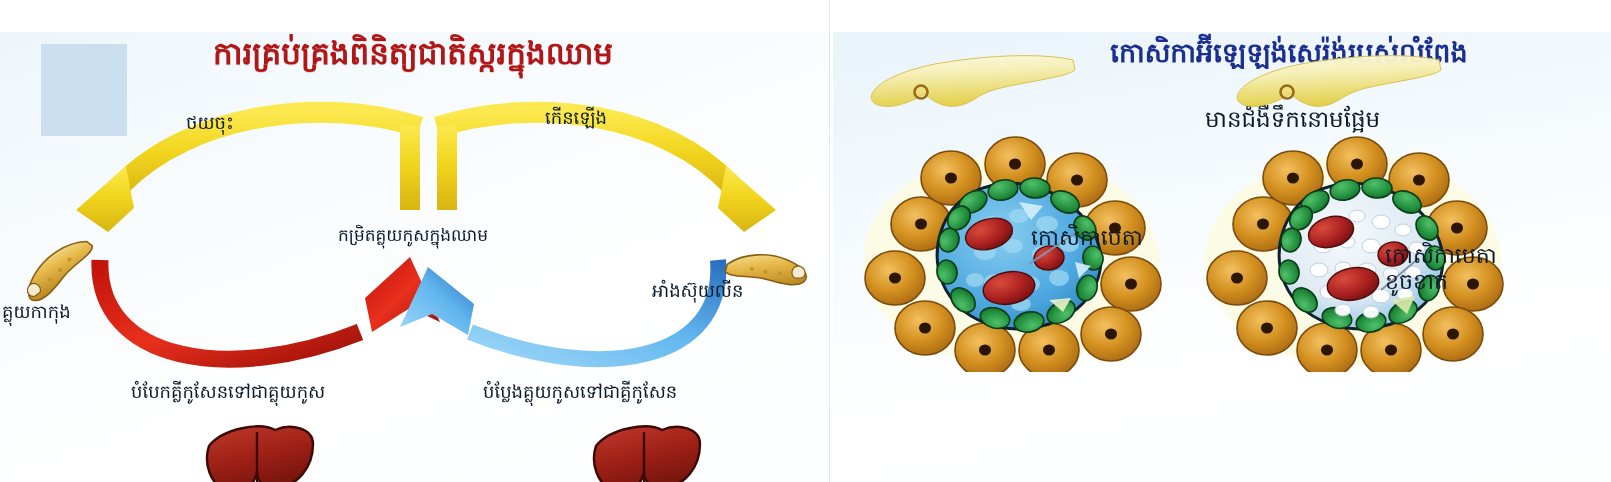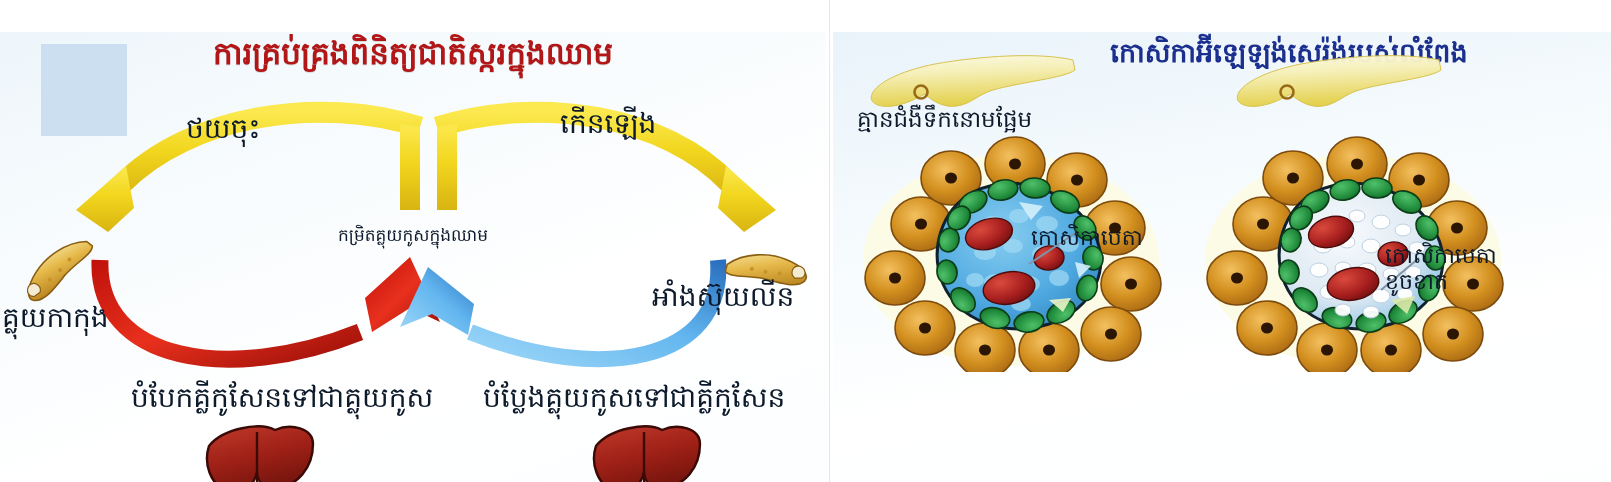--- a/index.html
+++ b/index.html
@@ -88,27 +88,27 @@
     width: 86px;
     height: 92px;
     background: #c6dcef;
     opacity: 0.9;
   }
 
   
   .khtext {
     position: absolute;
     color: #0d1a2b;
-    font-size: 28px;
+    font-size: 18px;
     line-height: 1.3;
     white-space: nowrap;
   }
 
   .label-decrease { left: 186px; top: 79px; }
-  .label-increase { left: 560px; top: 74px; }
+  .label-increase { left: 545px; top: 74px; }
   .label-center    { left: 50%; top: 192px; transform: translateX(-50%); font-size: 17px; }
   .label-glucagon  { left: 2px;  top: 268px; }
   .label-insulin   { left: 652px; top: 247px; }
   .label-breakdown { left: 131px; top: 348px; }
   .label-buildup   { left: 483px; top: 348px; text-align: center; }
 
   .label-no-insulin  { left: 24px;  top: 73px; font-size: 23px; }
   .label-has-insulin { left: 372px; top: 73px; font-size: 23px; }
   .label-beta-left   { left: 198px; top: 192px; font-size: 22px; }
   .label-beta-right  { left: 552px; top: 211px; font-size: 22px; text-align: left; white-space: normal; width: 230px; line-height: 1.2;}
@@ -253,21 +253,21 @@
     <div class="khtext label-breakdown">បំបែកគ្លីកូសែនទៅជាគ្លុយកូស</div>
     <div class="khtext label-buildup">បំប្លែងគ្លុយកូសទៅជាគ្លីកូសែន</div>
   </div>
 
   <div class="panel-divider"></div>
 
   <div class="panel panel-right">
 
     <div class="title-right">កោសិកាអ៊ីឡេឡង់សេរ៉ង់របស់លំពែង</div>
 
-    <div class="khtext label-no-insulin">គ្មានជំងឺទឹកនោមផ្អែម</div>
+    <div class="khtext label-has-insulin">មានជំងឺទឹកនោមផ្អែម</div>
 
     <svg class="pancreas-big pancreas-big-a" viewBox="0 0 218 76">
       <defs>
         <linearGradient id="pbg" x1="0" y1="0" x2="0.2" y2="1">
           <stop offset="0%" stop-color="#fdfbe8"></stop>
           <stop offset="40%" stop-color="#f6efb4"></stop>
           <stop offset="100%" stop-color="#e3d048"></stop>
         </linearGradient>
       </defs>
       <path d="M 214,10 C 180,2 120,6 76,14 C 46,20 22,30 14,42

